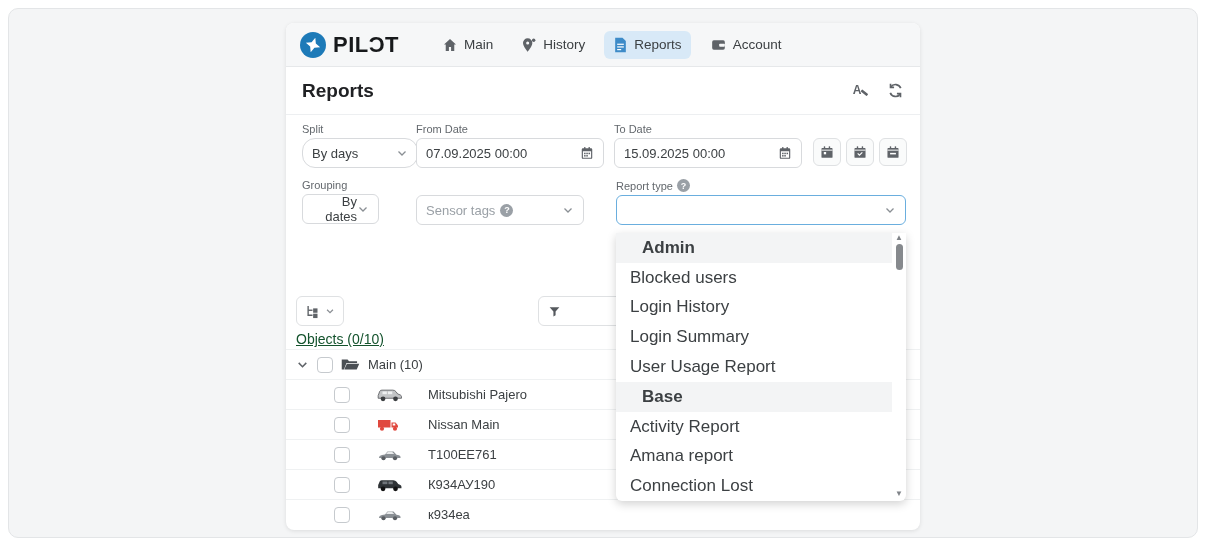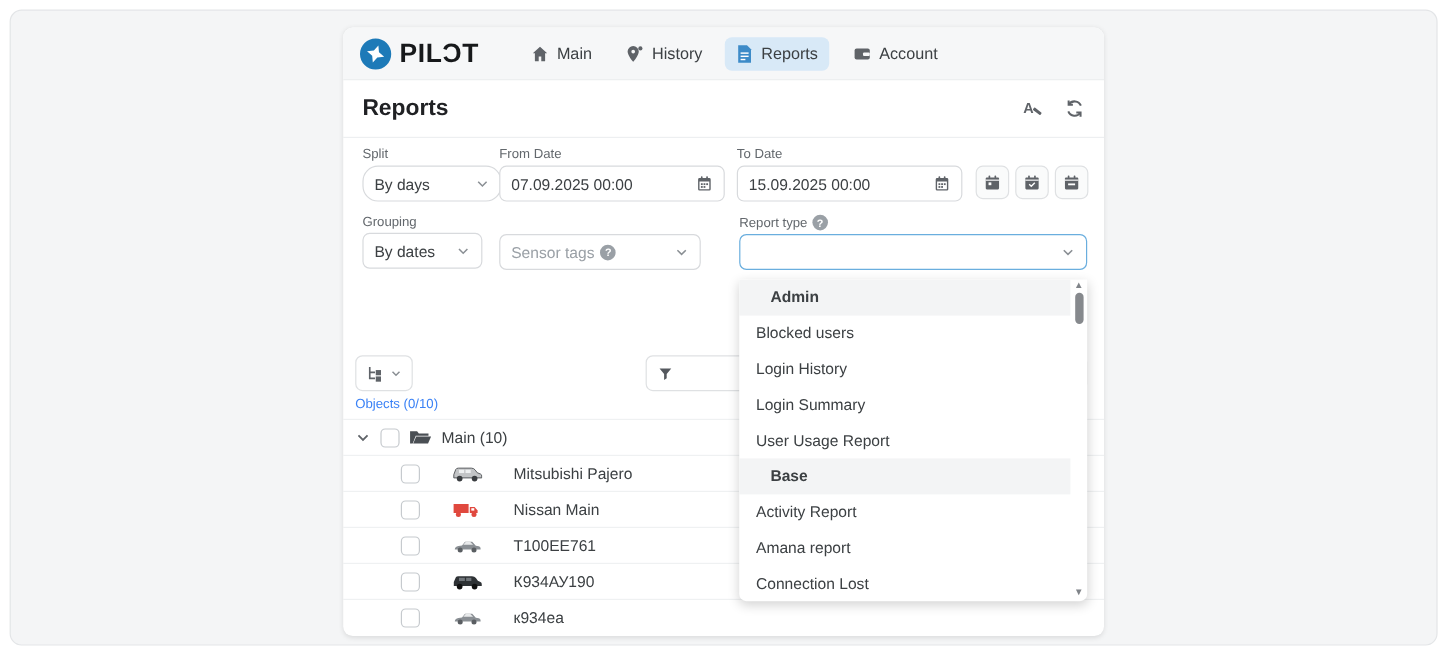--- a/index.html
+++ b/index.html
@@ -43,36 +43,36 @@
             background:#fafbfb; display:flex; align-items:center; justify-content:center; cursor:pointer; }
 
   .help { width:13px; height:13px; border-radius:50%; background:#9aa0a6; color:#fff;
           font-size:9px; font-weight:bold; display:inline-flex; align-items:center; justify-content:center; flex:none; }
 
   
   .dropdown { position:absolute; left:330px; top:210px; width:290px; height:268px; background:#fff;
               border-radius:0 0 6px 6px; box-shadow:0 3px 10px rgba(0,0,0,.18); z-index:30; overflow:hidden; }
   .dd-list { position:absolute; left:0; top:0; right:14px; bottom:0; display:flex; flex-direction:column; }
   .dd-item { height:29.8px; flex:none; display:flex; align-items:center; padding:0 14px;
-             font-size:13px; color:#3c4043; cursor:pointer; }
+             font-size:17px; color:#3c4043; cursor:pointer; }
   .dd-item.group { font-weight:bold; padding-left:26px; background:#f3f4f5; }
   .dd-scroll { position:absolute; right:0; top:0; bottom:0; width:14px; display:flex; flex-direction:column; align-items:center; }
   .dd-arrow { font-size:8px; color:#808489; line-height:10px; height:10px; }
   .dd-thumb { width:7px; height:26px; border-radius:4px; background:#86898d; margin-top:1px; cursor:pointer; }
   .dd-arrow.down { position:absolute; bottom:2px; }
 
   
   .tree-btn { position:absolute; left:10px; top:273px; width:48px; height:30px; border:1px solid #dfe1e3;
               border-radius:6px; background:#fff; display:flex; align-items:center; justify-content:center; gap:5px;
               color:#5f6368; cursor:pointer; }
   .filter-input { position:absolute; left:252px; top:273px; width:368px; height:30px; border:1px solid #dfe1e3;
                   border-radius:6px; background:#fff; display:flex; align-items:center; padding:0 9px; gap:7px; z-index:5; }
   .filter-input input { border:none; outline:none; flex:1; font-size:13px; color:#3c4043; background:transparent; }
 
-  .objects-header { position:absolute; left:10px; top:308px; font-size:11px; color:#3b82f6; }
+  .objects-header { position:absolute; left:10px; top:308px; font-size:14px; color:#14532d;text-decoration:underline; }
   .tree { position:absolute; left:0; top:326px; right:0; }
   .tree-row { height:30px; display:flex; align-items:center; border-top:1px solid #eff1f2;
               padding-left:10px; gap:8px; font-size:13px; color:#3c4043; }
   .tree-row.child { padding-left:48px; gap:26px; }
   .cb { width:16px; height:16px; border:1.5px solid #c6cace; border-radius:4px; background:#fff;
         appearance:none; -webkit-appearance:none; cursor:pointer; flex:none; }
   .veh { width:26px; height:16px; flex:none; display:flex; align-items:center; }
   .chev-tree { color:#5f6368; display:flex; cursor:pointer; }
 </style>
 </head>
@@ -216,21 +216,21 @@
           <path fill="#5f6368" d="M4 5h16a1.5 1.5 0 011.5 1.5v14A1.5 1.5 0 0120 22H4a1.5 1.5 0 01-1.5-1.5v-14A1.5 1.5 0 014 5z"></path>
           <rect x="6.5" y="2" width="2.4" height="4" rx="1" fill="#5f6368"></rect>
           <rect x="15" y="2" width="2.4" height="4" rx="1" fill="#5f6368"></rect>
           <rect x="2.5" y="8" width="19" height="1.6" fill="#fff"></rect>
           <rect x="7" y="13.5" width="10" height="2.6" fill="#fff"></rect>
         </svg>
     </div>
 
     <div class="abs" style="left:16px; top:156px;">
       <div class="field-label">Grouping</div>
-      <div class="control" style="width:100px;text-align:right;">
+      <div class="control" style="width:77px;text-align:right;">
         <span>By dates</span>
         <span class="chev">
             <svg width="12" height="12" viewBox="0 0 24 24" fill="none" stroke="#8a8f94" stroke-width="2.6">
               <path d="M5 9l7 7 7-7"></path>
             </svg>
           </span>
       </div>
     </div>
 
     <div class="abs" style="left:130px; top:172px;">

